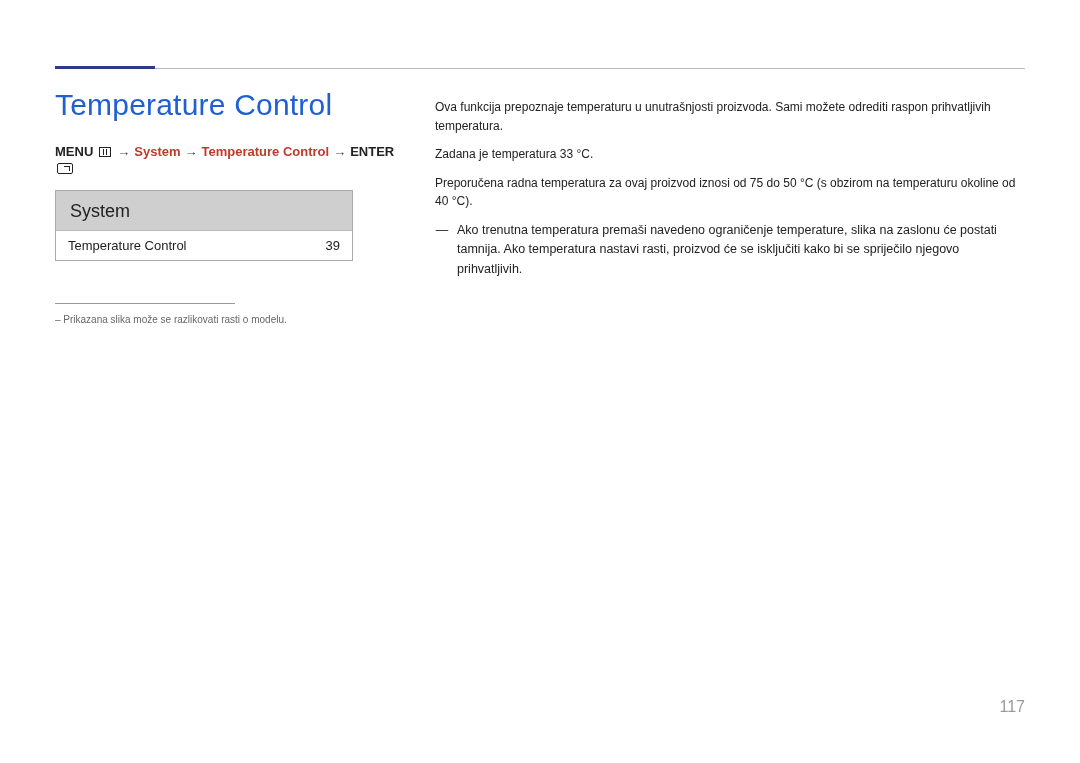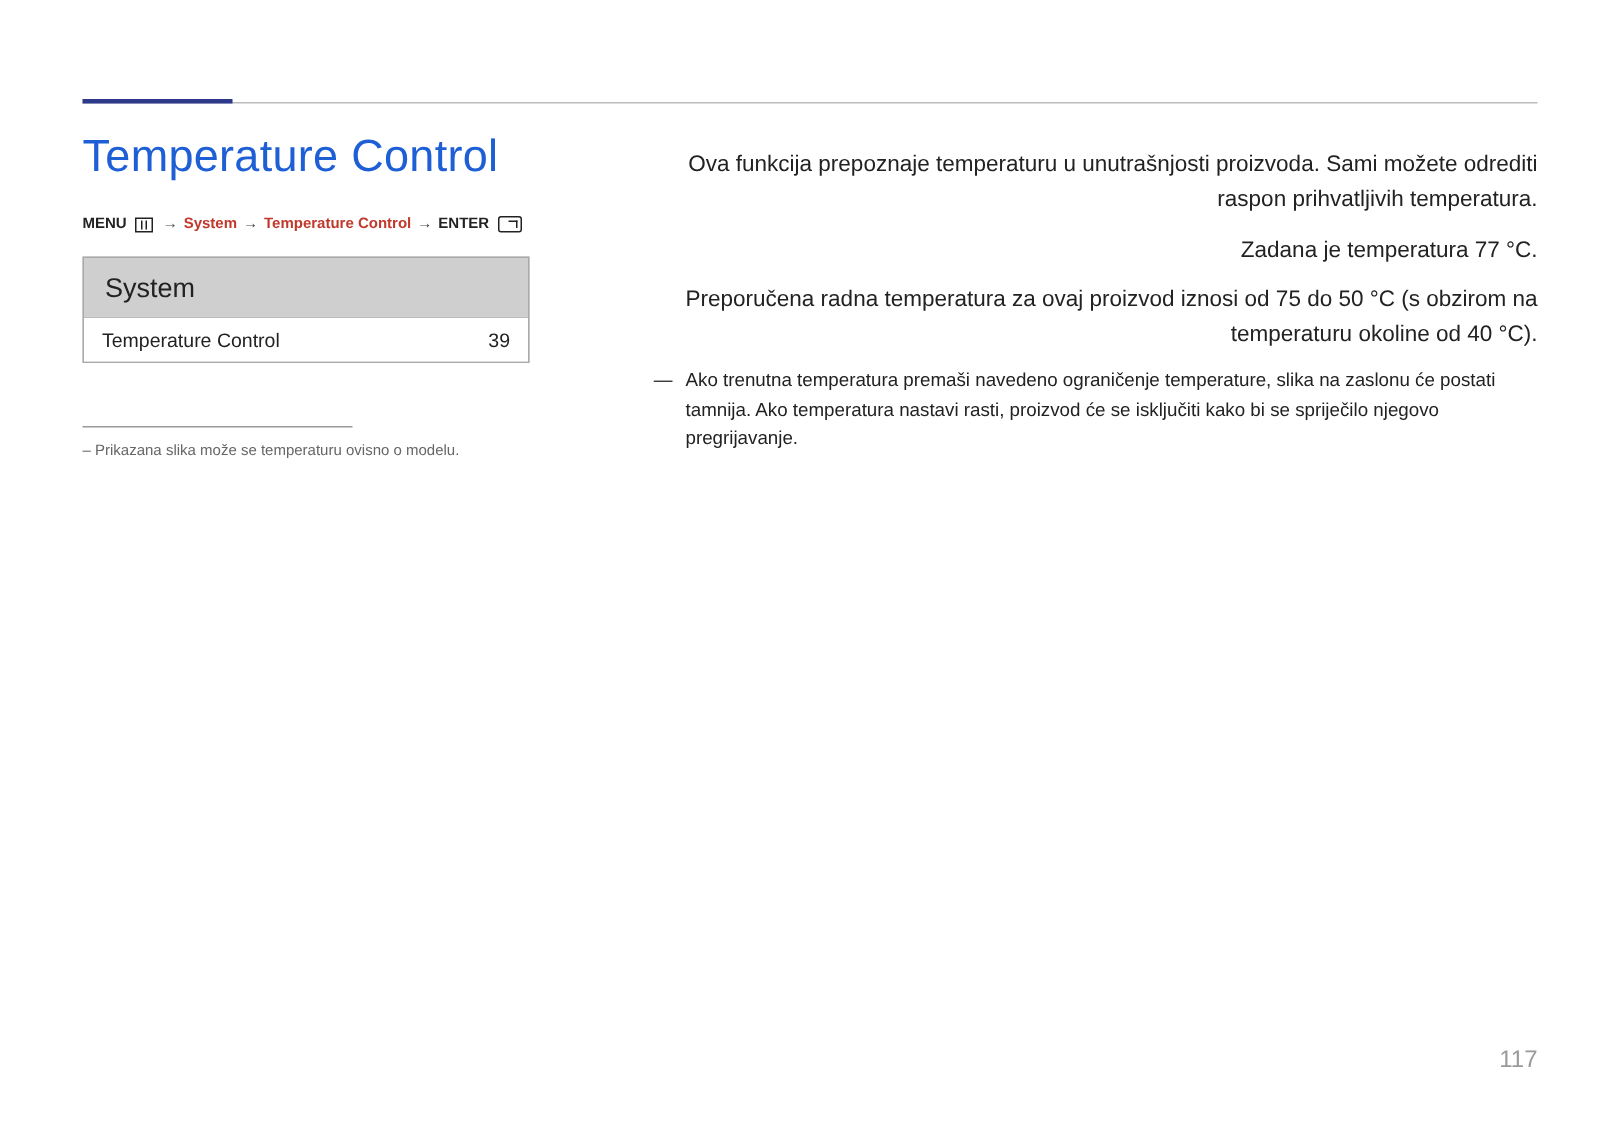--- a/index.html
+++ b/index.html
@@ -33,21 +33,21 @@
   .left { width: 340px; flex-shrink: 0; }
   .right { flex: 1; padding-top: 10px; }
   .title {
     font-size: 30px;
     font-weight: 400;
     color: #1f5fd6;
     letter-spacing: 0.2px;
     margin-bottom: 22px;
   }
   .breadcrumb {
-    font-size: 10px;
+    font-size: 13px;
     font-weight: bold;
     color: #222;
     margin-bottom: 16px;
     display: flex;
     align-items: center;
     flex-wrap: wrap;
     gap: 4px;
   }
   .breadcrumb .red { color: #c0392b; font-weight: bold; }
   .breadcrumb .arrow { color: #444; font-weight: normal; }
@@ -99,25 +99,24 @@
     width: 180px;
     border-top: 1px solid #999;
     margin-top: 42px;
     margin-bottom: 10px;
   }
   .footnote-small {
     font-size: 10px;
     color: #666;
   }
   .right p {
-    font-size: 15px;
+    font-size: 12px;
     line-height: 1.55;
     color: #222;
     margin-bottom: 10px;
-    text-align: right;
   }
   .dashnote {
     display: flex;
     gap: 8px;
     font-size: 12.5px;
     line-height: 1.55;
     color: #222;
   }
   .dashnote .dash { flex-shrink: 0; width: 14px; text-align: center; }
   .page-num {
@@ -155,29 +154,29 @@
 
       <div class="menu-card">
         <div class="header">System</div>
         <div class="row">
           <span>Temperature Control</span>
           <span>39</span>
         </div>
       </div>
 
       <div class="divider"></div>
-      <div class="footnote-small">–  Prikazana slika može se temperaturu ovisno o modelu.</div>
+      <div class="footnote-small">–  Prikazana slika može se razlikovati rasti o modelu.</div>
     </div>
 
     <div class="right">
       <p>Ova funkcija prepoznaje temperaturu u unutrašnjosti proizvoda. Sami možete odrediti raspon prihvatljivih temperatura.</p>
-      <p>Zadana je temperatura 77 °C.</p>
+      <p>Zadana je temperatura 33 °C.</p>
       <p>Preporučena radna temperatura za ovaj proizvod iznosi od 75 do 50 °C (s obzirom na temperaturu okoline od 40 °C).</p>
       <div class="dashnote">
         <span class="dash">―</span>
-        <span>Ako trenutna temperatura premaši navedeno ograničenje temperature, slika na zaslonu će postati tamnija. Ako temperatura nastavi rasti, proizvod će se isključiti kako bi se spriječilo njegovo pregrijavanje.</span>
+        <span>Ako trenutna temperatura premaši navedeno ograničenje temperature, slika na zaslonu će postati tamnija. Ako temperatura nastavi rasti, proizvod će se isključiti kako bi se spriječilo njegovo prihvatljivih.</span>
       </div>
     </div>
 
   </div>
 
   <div class="page-num">117</div>
 </div>
 
 </body></html>

